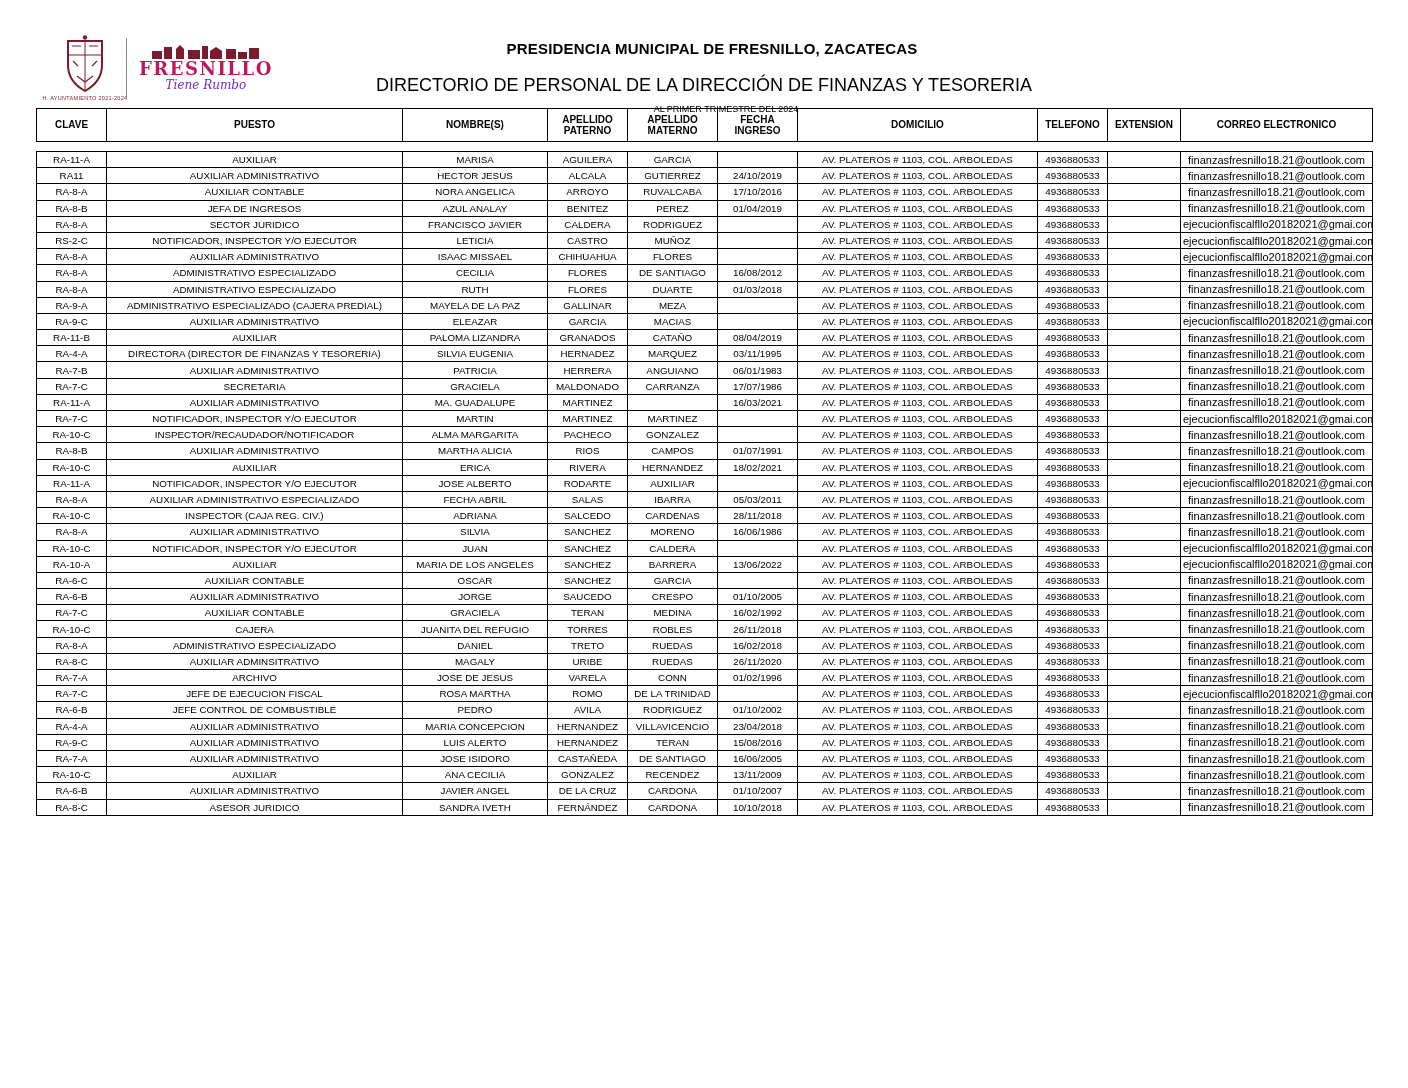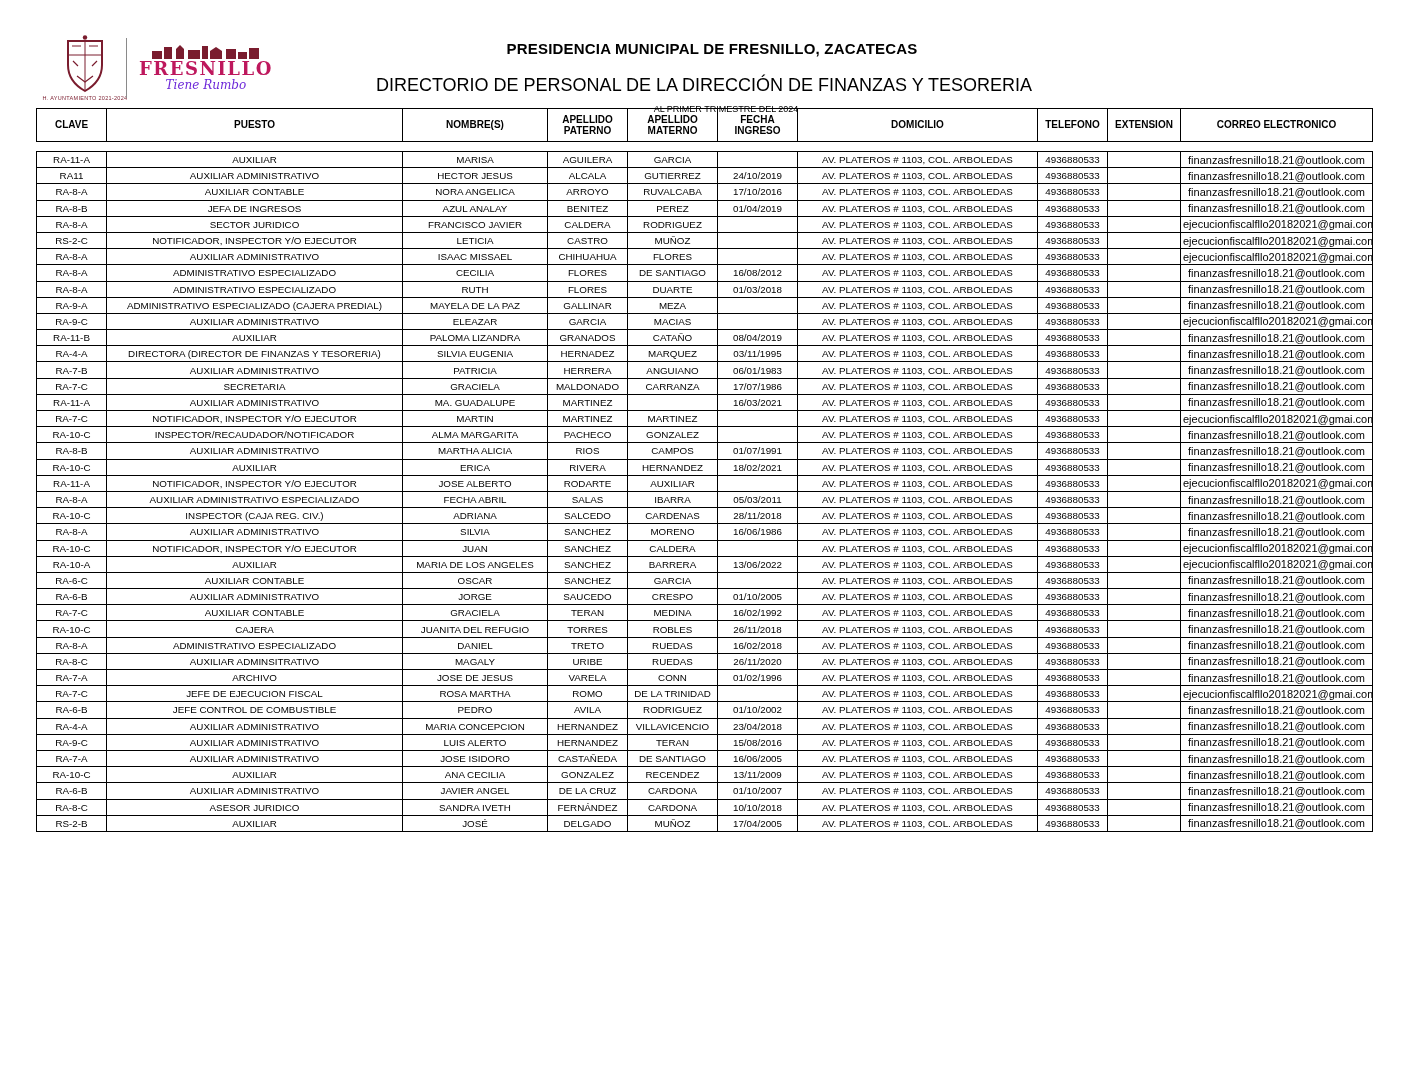--- a/index.html
+++ b/index.html
@@ -700,29 +700,17 @@
             <td>ASESOR JURIDICO</td>
             <td>SANDRA IVETH</td>
             <td>FERNÁNDEZ</td>
             <td>CARDONA</td>
             <td>10/10/2018</td>
             <td>AV. PLATEROS # 1103,  COL. ARBOLEDAS</td>
             <td>4936880533</td>
             <td></td>
             <td class="email">finanzasfresnillo18.21@outlook.com</td>
           </tr>
-          <tr>
-            <td>RS-2-B</td>
-            <td>AUXILIAR</td>
-            <td>JOSÉ</td>
-            <td>DELGADO</td>
-            <td>MUÑOZ</td>
-            <td>17/04/2005</td>
-            <td>AV. PLATEROS # 1103,  COL. ARBOLEDAS</td>
-            <td>4936880533</td>
-            <td></td>
-            <td class="email">finanzasfresnillo18.21@outlook.com</td>
-          </tr>
         </tbody>
     </table>
   </div>
 
 </div>
 
 </body></html>

